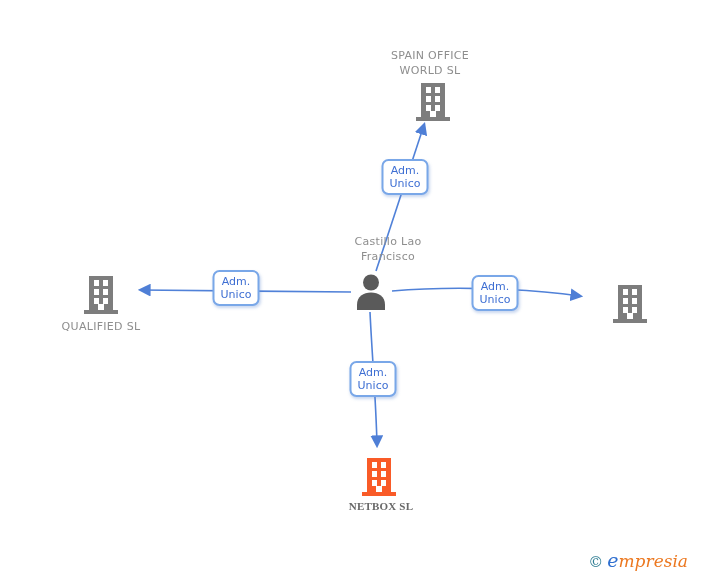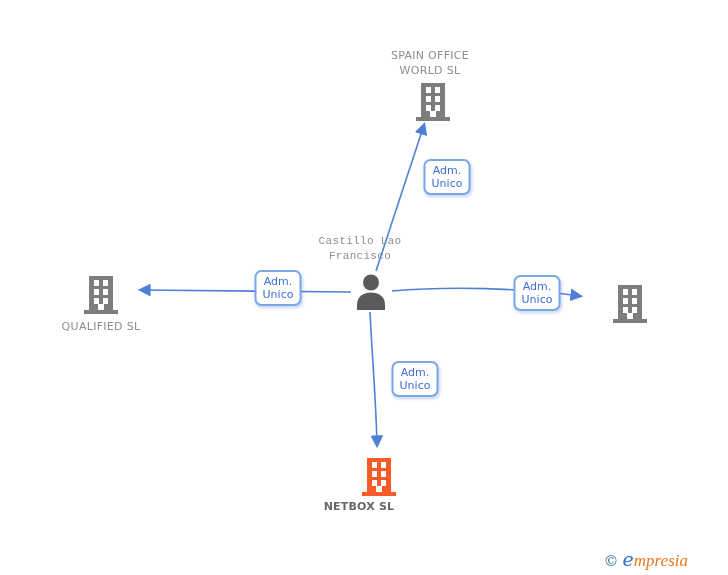--- a/index.html
+++ b/index.html
@@ -50,35 +50,34 @@
     background: #ffffff;
     border: 2px solid #79a7e8;
     border-radius: 7px;
     box-shadow: 1px 2px 3px rgba(100, 140, 210, 0.35);
     color: #3e6fd3;
     font-size: 11px;
     line-height: 13px;
     text-align: center;
     padding: 3px 4px;
     width: 35px;
-    margin-left: 42px;
   }
   .footer-brand {
     position: absolute;
     right: 3px;
     bottom: 4px;
     z-index: 2;
     font-family: "DejaVu Serif", "Liberation Serif", serif;
     font-style: italic;
     font-size: 17px;
     white-space: nowrap;
   }
   .footer-brand .copy   { color: #2e7d93; font-style: normal; font-size: 15px; margin-right: 4px; }
   .footer-brand .b-init { color: #2f6fd0; font-size: 19px; }
-  .footer-brand .b-rest { color: #ec7820; font-family: Liberation Serif, serif; }
+  .footer-brand .b-rest { color: #ec7820; }
 </style>
 </head>
 <body>
 
 <div id="stage">
 
   <svg width="0" height="0" style="position:absolute">
     <defs>
       <g id="building-glyph">
         <rect x="0" y="34" width="34" height="4"></rect>
@@ -126,23 +125,23 @@
     <svg width="34" height="38" viewBox="0 0 34 38" fill="#7d7d7d">
       <use href="#building-glyph"></use>
     </svg>
   </div>
 
   <div class="node" style="left:379px; top:477px;">
     <svg width="34" height="38" viewBox="0 0 34 38" fill="#f95b28">
       <use href="#building-glyph"></use>
     </svg>
   </div>
-  <div class="node-label bold" style="left:359px; top:499px; width:100px;">NETBOX SL</div>
+  <div class="node-label bold" style="left:381px; top:499px; width:100px;font-family:Liberation Serif, serif;">NETBOX SL</div>
 
-  <div class="node-label" style="left:360px; top:234px; width:84px;font-family:Liberation Mono, monospace;">Castillo Lao Francisco</div>
+  <div class="node-label" style="left:388px; top:234px; width:84px;">Castillo Lao Francisco</div>
   <div class="node" style="left:371px; top:292px;">
     <svg width="34" height="36" viewBox="0 0 34 36" fill="#5a5a5a">
       <circle cx="17" cy="8.5" r="8"></circle>
       <path d="M3,36 v-5.5 c0,-8 6.5,-12 14,-12 s14,4 14,12 V36 z"></path>
     </svg>
   </div>
 
   <div class="edge-label" style="left:405px; top:177px;">Adm. Unico</div>
   <div class="edge-label" style="left:236px; top:288px;">Adm. Unico</div>
   <div class="edge-label" style="left:495px; top:293px;">Adm. Unico</div>

